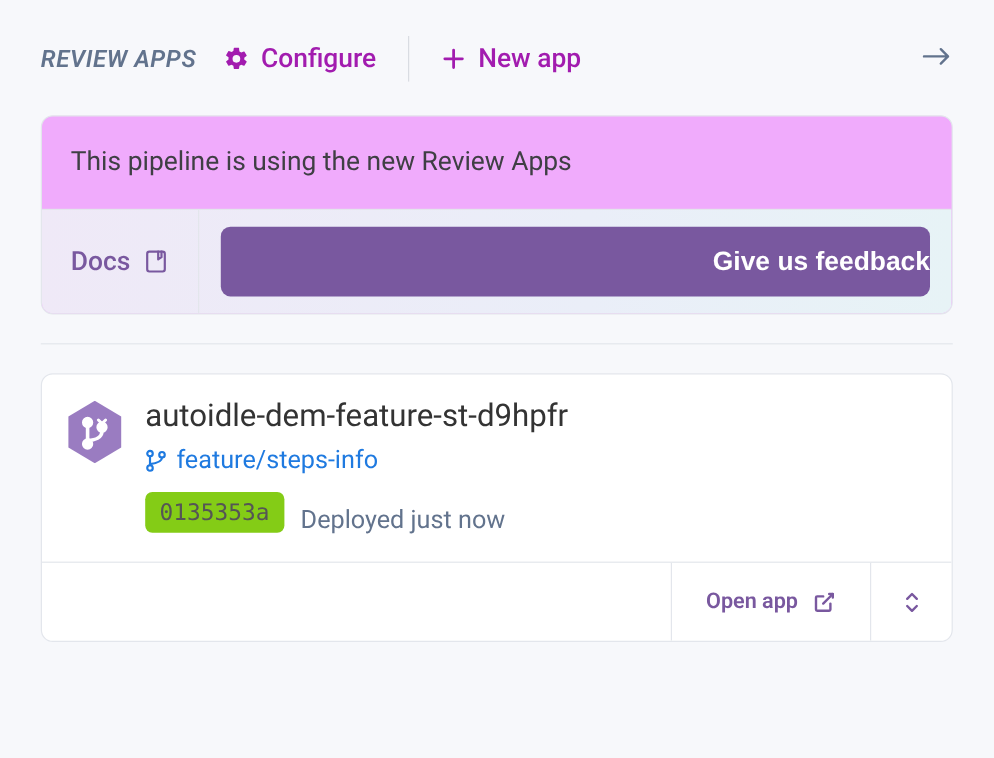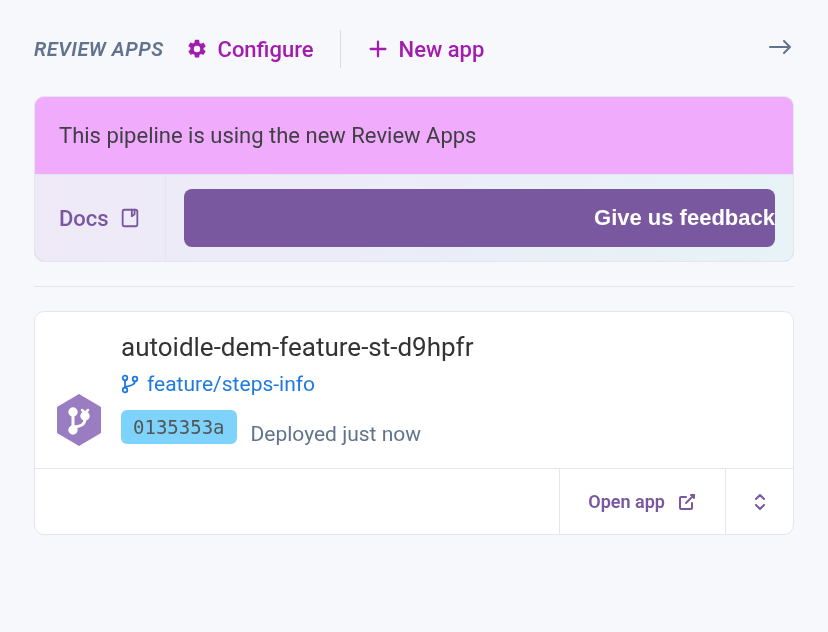--- a/index.html
+++ b/index.html
@@ -98,42 +98,41 @@
     .app-card {
       background: #fff;
       border: 1px solid #e3e6ec;
       border-radius: 10px;
       overflow: hidden;
     }
     .app-card-body {
       padding: 20px 20px 22px 20px;
       display: flex;
       gap: 18px;
-      align-items: flex-end;
     }
     .hex-icon { width: 48px; height: 52px; flex-shrink: 0; margin-top: 2px; }
     .app-info { flex: 1; display: flex; flex-direction: column; gap: 10px; }
     .app-name { font-size: 26px; color: #333; font-weight: 400; }
     .branch-row {
       display: inline-flex;
       align-items: center;
       gap: 8px;
       color: #1f7ae0;
       font-size: 21px;
       cursor: pointer;
     }
     .branch-row svg { width: 18px; height: 20px; }
     .commit-row {
       display: flex;
       align-items: center;
       gap: 14px;
       margin-top: 2px;
     }
     .commit-badge {
-      background: #7dd3fc;
+      background: #84cc16;
       color: #555;
       font-family: ui-monospace, SFMono-Regular, Menlo, monospace;
       font-size: 19px;
       padding: 6px 12px;
       border-radius: 6px;
     }
     .deploy-status { color: #62738d; font-size: 21px; margin-top: 14px; }
 
     .app-card-footer {
       display: flex;

